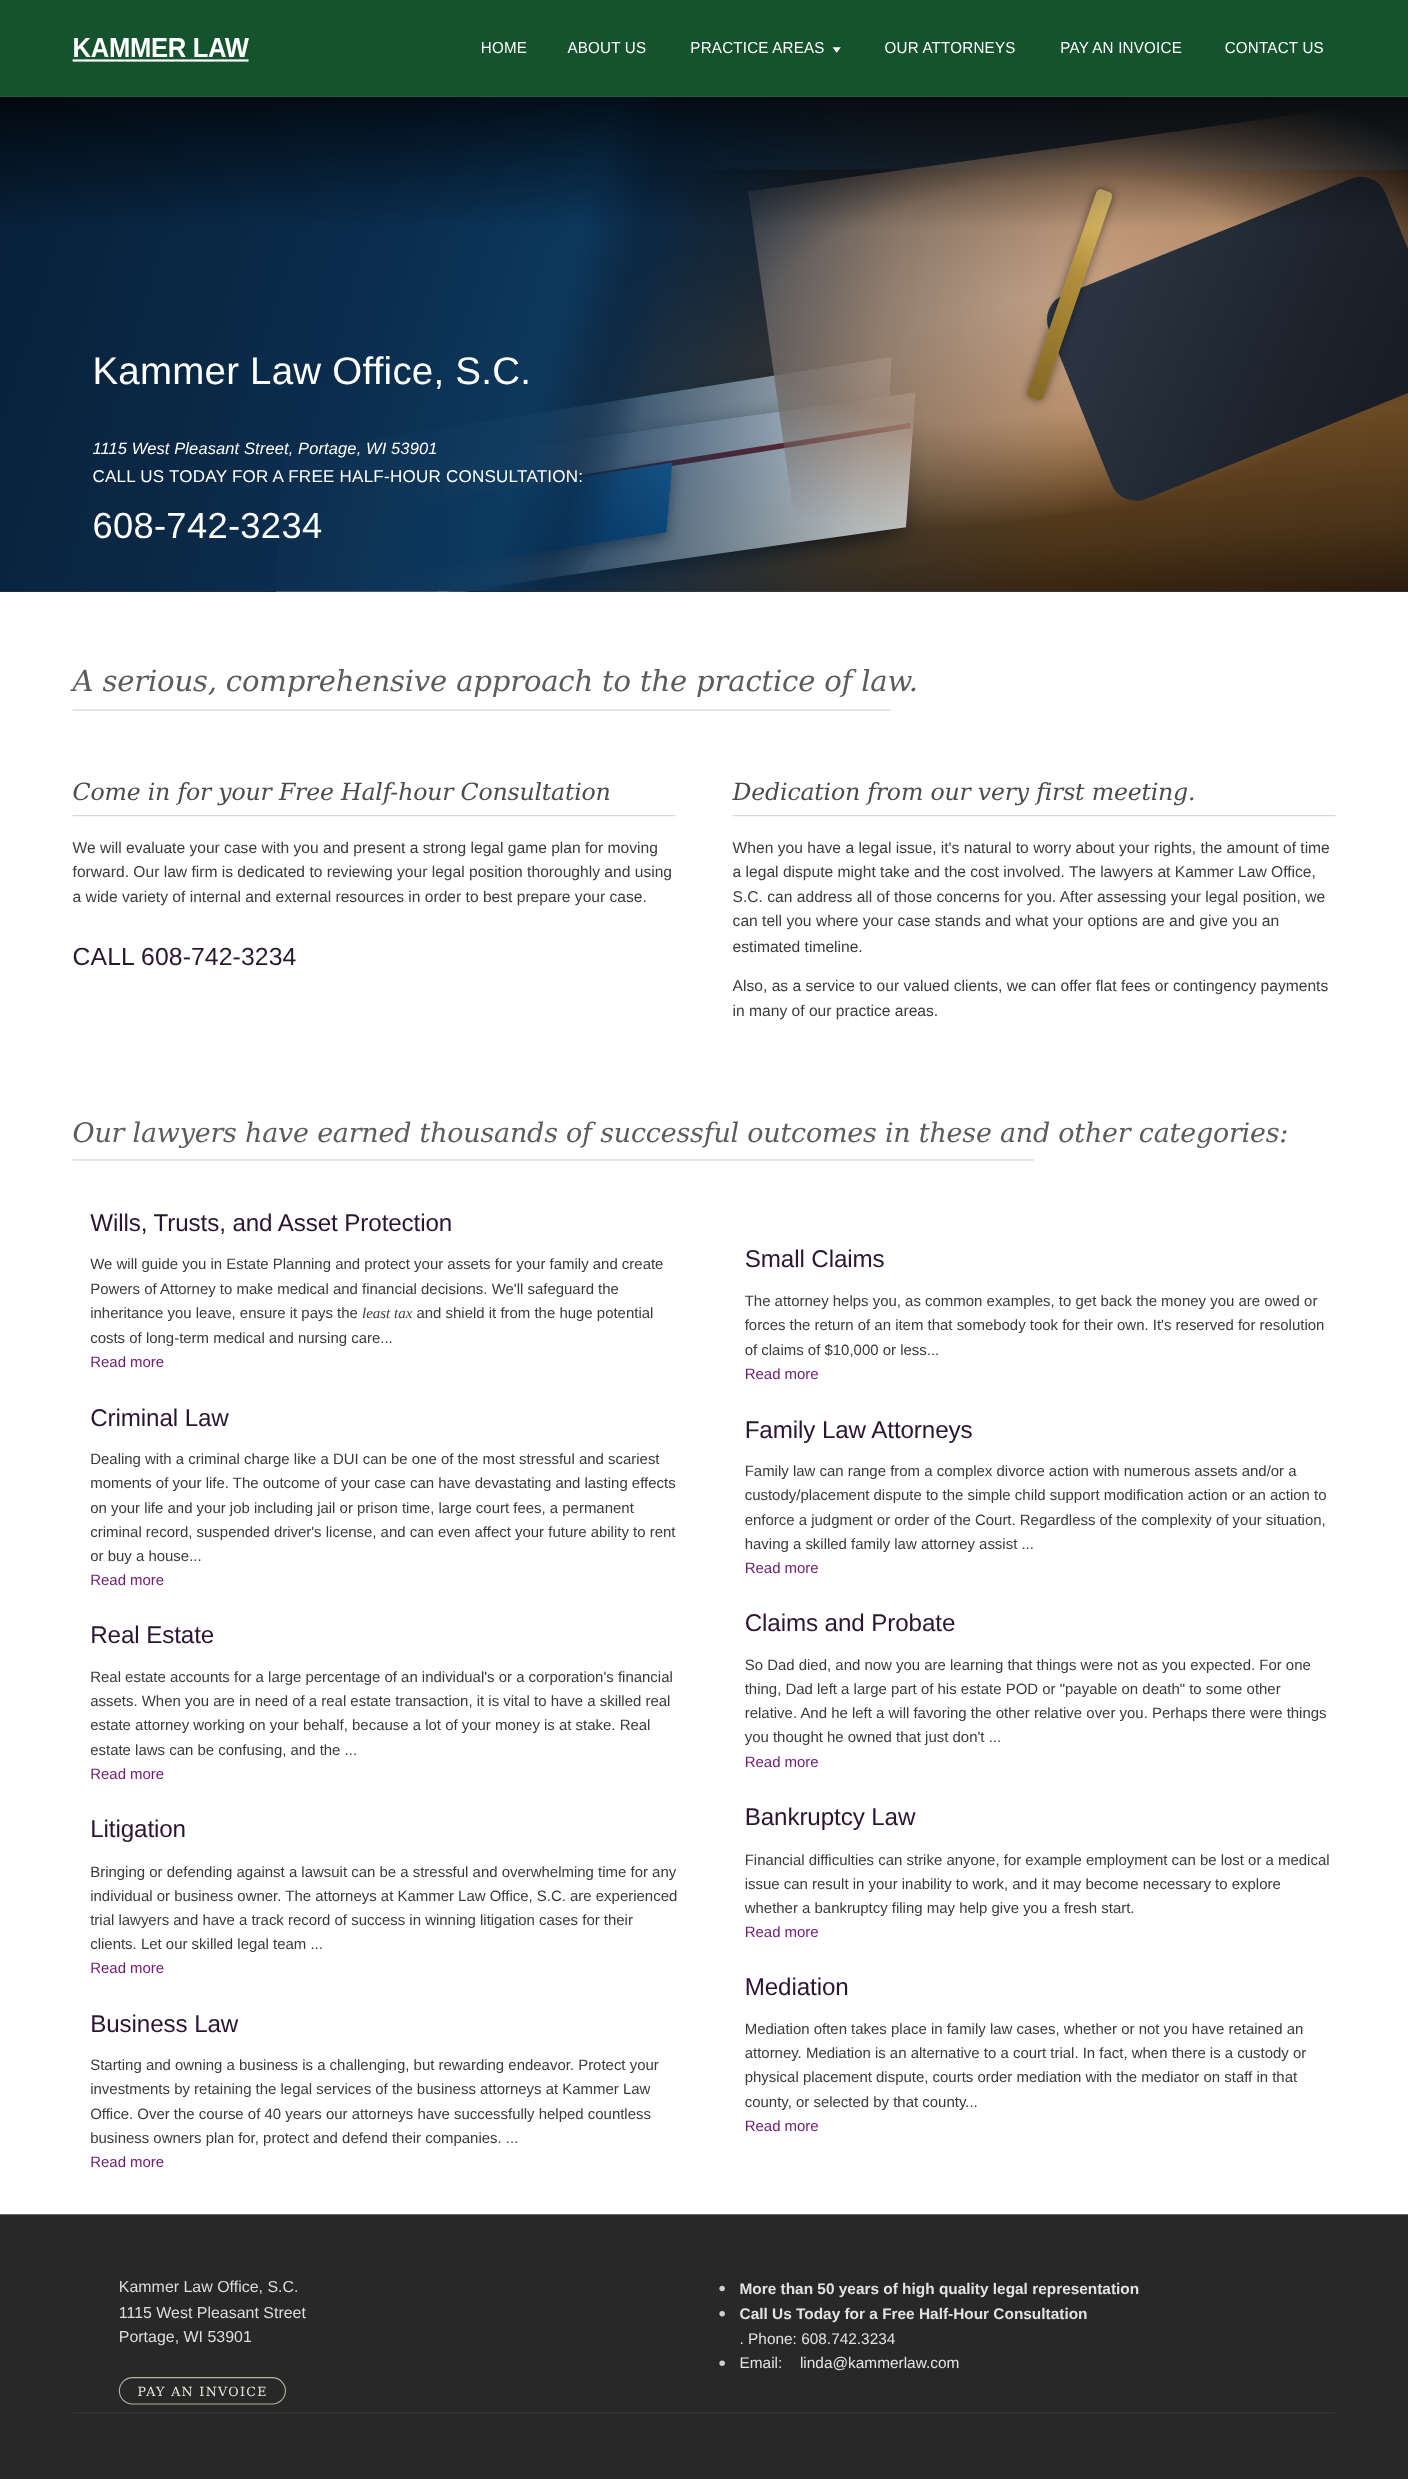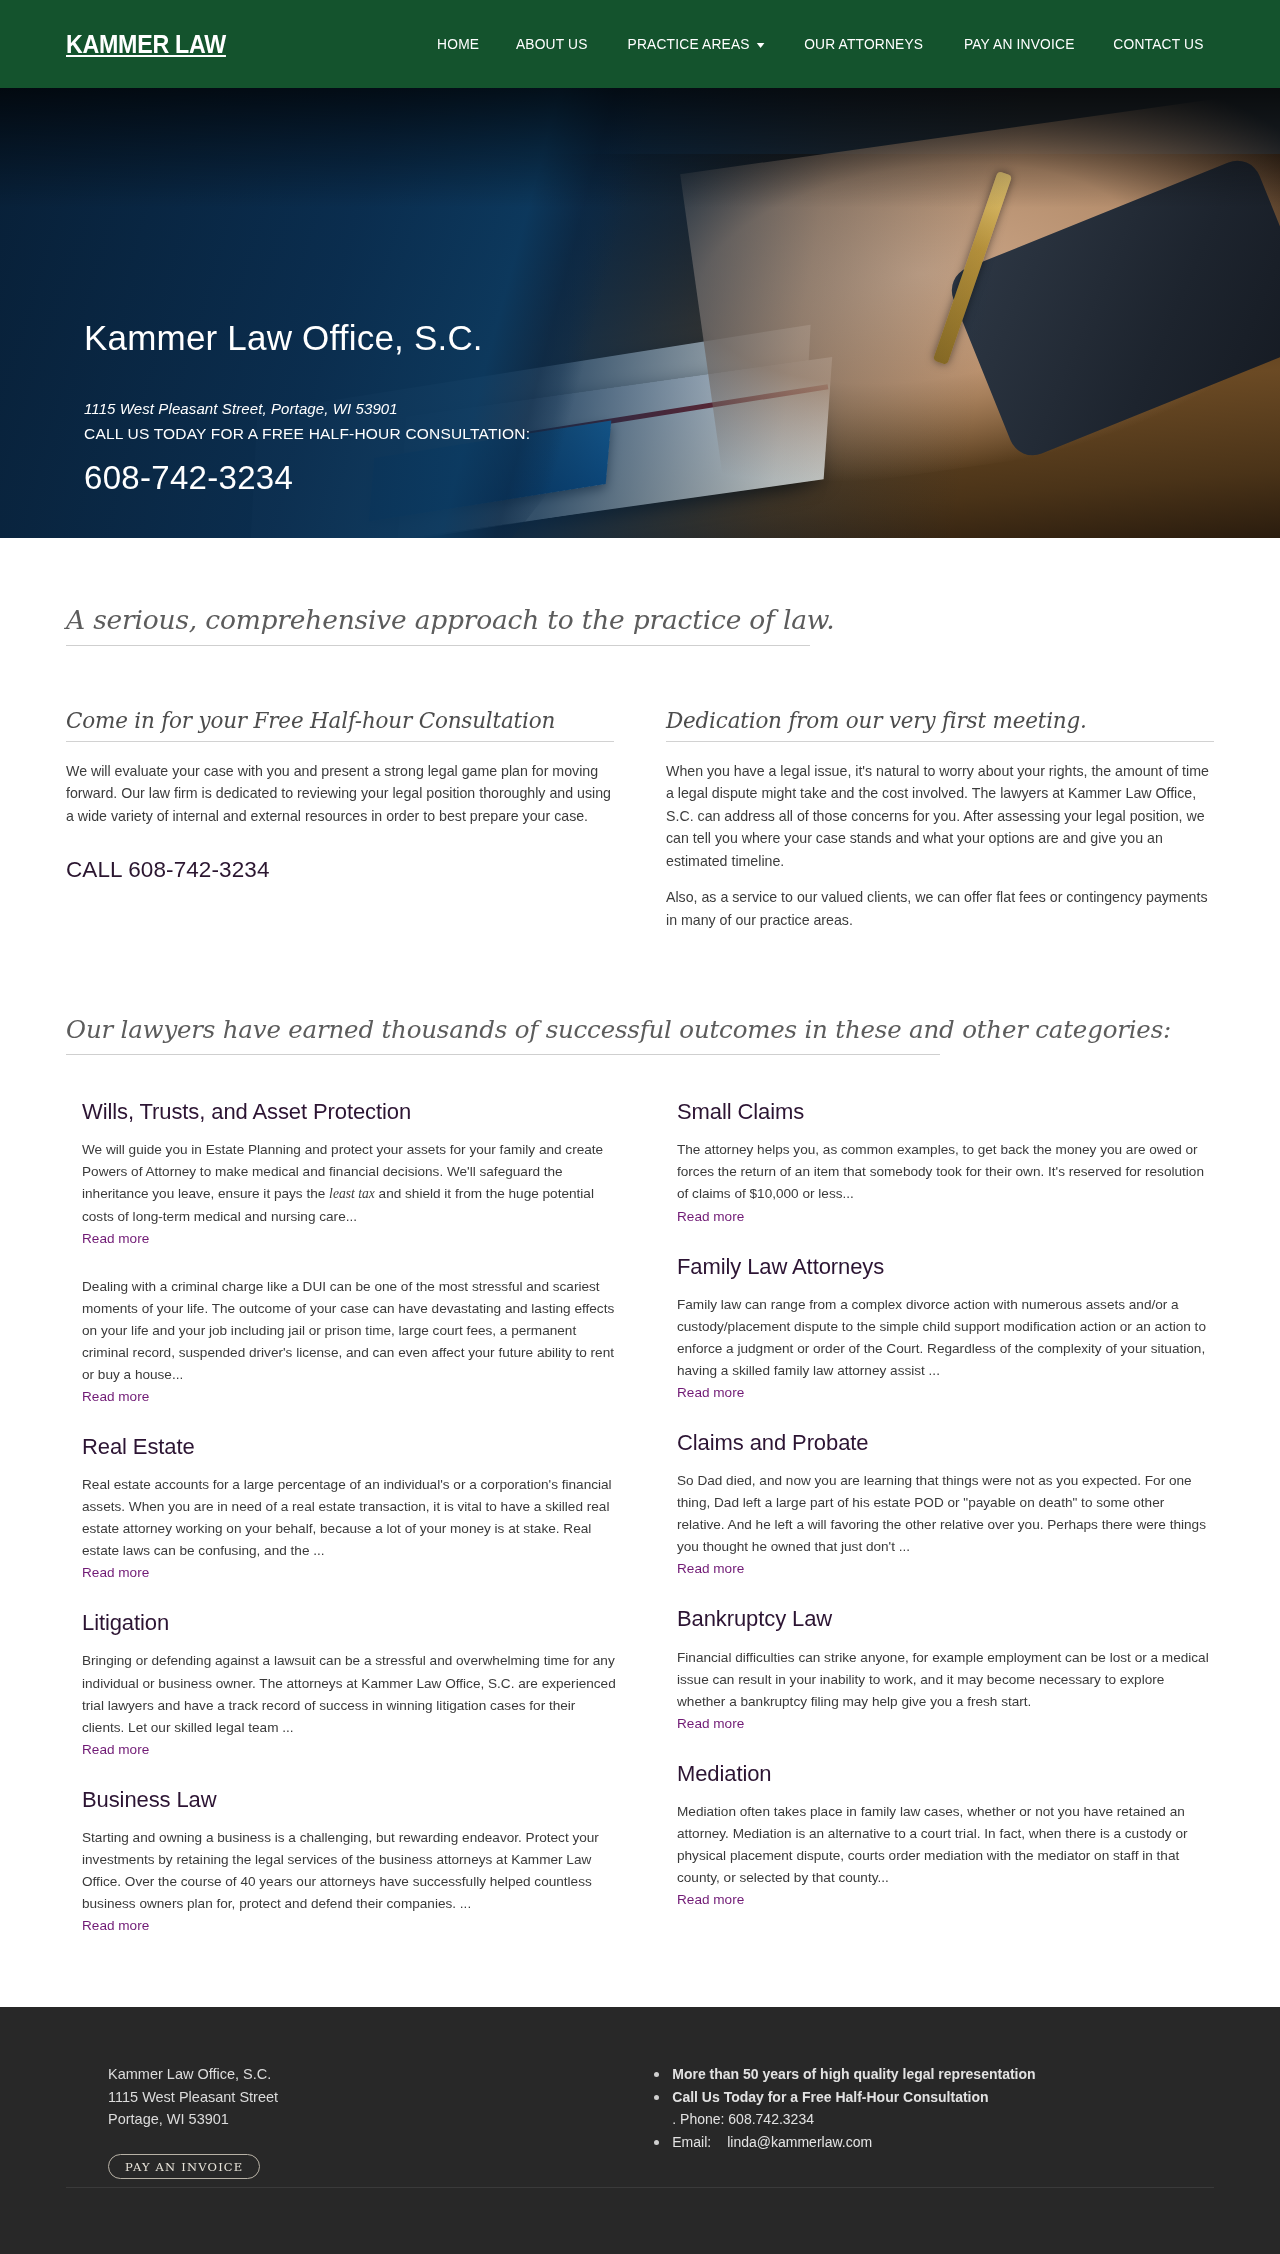--- a/index.html
+++ b/index.html
@@ -251,21 +251,22 @@
     margin-top: 30px;
     letter-spacing: 0.1px;
   }
 
   .cats-head-wrap { padding-top: 84px; }
   .cats-head-wrap .section-head { width: 874px; font-size: 24.5px; }
 
   .practice-grid {
     display: flex;
     padding-top: 44px;
-    padding-bottom: 70px;
+    padding-bottom: 36px;
+    align-items: center;
   }
   .pcol { width: 560px; }
   .pcol.left { margin-right: 58px; margin-left: 16px; }
   .pcol.right { margin-left: 0px; }
 
   .practice-item { margin-bottom: 26px; }
   .practice-item:last-child { margin-bottom: 0; }
   .p-title {
     font-size: 22px;
     font-weight: 400;
@@ -427,20 +428,21 @@
 
   <div class="container">
     <div class="practice-grid">
 
       <div class="pcol left">
         <div class="practice-item">
           <h3 class="p-title">Wills, Trusts, and Asset Protection</h3>
           <p class="p-desc"><span>We will guide you in Estate Planning and protect your assets for your family and create Powers of Attorney to make medical and financial decisions. We'll safeguard the inheritance you leave, ensure it pays the </span><em>least tax</em><span> and shield it from the huge potential costs of long-term medical and nursing care...</span><br><a class="read-more" href="#">Read more</a></p>
         </div>
         <div class="practice-item">
+          <h3 class="p-title">Criminal Law</h3>
           <p class="p-desc"><span>Dealing with a criminal charge like a DUI can be one of the most stressful and scariest moments of your life. The outcome of your case can have devastating and lasting effects on your life and your job including jail or prison time, large court fees, a permanent criminal record, suspended driver's license, and can even affect your future ability to rent or buy a house...</span><br><a class="read-more" href="#">Read more</a></p>
         </div>
         <div class="practice-item">
           <h3 class="p-title">Real Estate</h3>
           <p class="p-desc"><span>Real estate accounts for a large percentage of an individual's or a corporation's financial assets. When you are in need of a real estate transaction, it is vital to have a skilled real estate attorney working on your behalf, because a lot of your money is at stake. Real estate laws can be confusing, and the ...</span><br><a class="read-more" href="#">Read more</a></p>
         </div>
         <div class="practice-item">
           <h3 class="p-title">Litigation</h3>
           <p class="p-desc"><span>Bringing or defending against a lawsuit can be a stressful and overwhelming time for any individual or business owner. The attorneys at Kammer Law Office, S.C. are experienced trial lawyers and have a track record of success in winning litigation cases for their clients. Let our skilled legal team ...</span><br><a class="read-more" href="#">Read more</a></p>
         </div>

